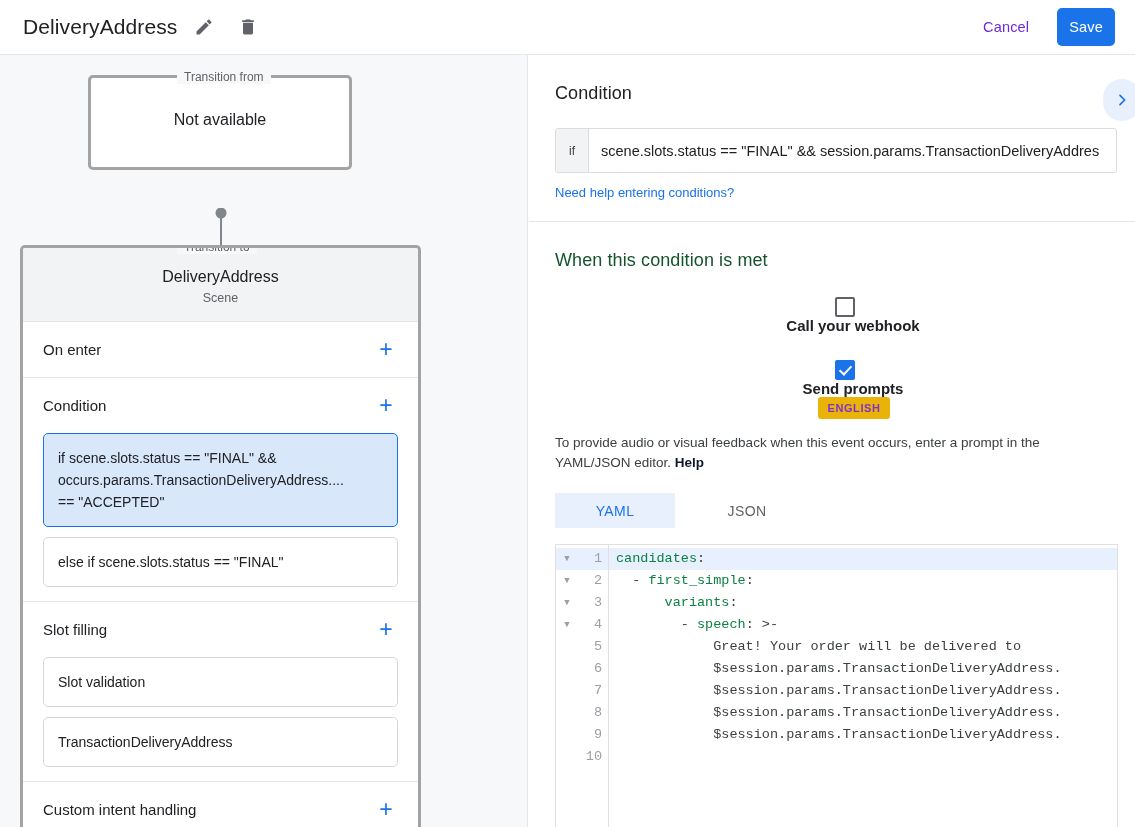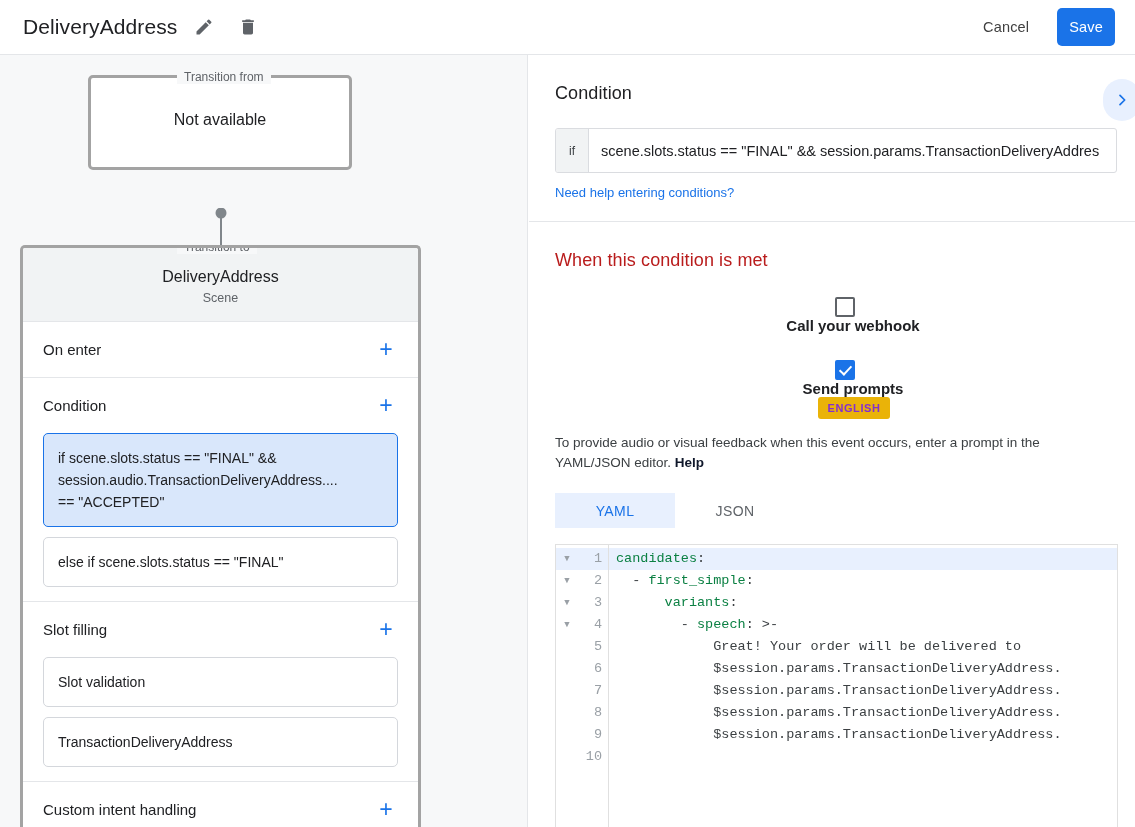--- a/index.html
+++ b/index.html
@@ -47,21 +47,21 @@
     margin-left: 10px;
     border-radius: 50%;
     display: flex;
     align-items: center;
     justify-content: center;
     cursor: pointer;
   }
   .icon-btn svg { display: block; }
   .topbar-spacer { flex: 1; }
   .btn-cancel {
-    color: #404040;
+    color: #6d28d9;
     font-size: 14.5px;
     font-weight: 500;
     padding: 9px 16px;
     border-radius: 4px;
     background: transparent;
     border: none;
     cursor: pointer;
     font-family: inherit;
     letter-spacing: 0.15px;
   }
@@ -280,21 +280,21 @@
     color: #1a73e8;
     cursor: pointer;
     text-decoration: none;
   }
 
   .met-block {
     padding: 28px 0 0 26px;
   }
   .met-title {
     font-size: 18px;
-    color: #b91c1c;
+    color: #14532d;
     letter-spacing: 0.1px;
   }
   .check-row {
     display: flex;
     align-items: center;
     margin-top: 26px;
     cursor: pointer;
     flex-direction: column;
   }
   .cbox {
@@ -342,20 +342,21 @@
     line-height: 20px;
     color: #3c4043;
   }
   .met-desc a { color: #0f172a; text-decoration: none; cursor: pointer; font-weight: bold; }
 
   .tabs {
     margin-top: 20px;
     display: flex;
     align-items: stretch;
     height: 35px;
+    gap: 12px;
   }
   .tab {
     width: 120px;
     display: flex;
     align-items: center;
     justify-content: center;
     font-size: 14px;
     color: #5f6368;
     cursor: pointer;
     letter-spacing: 0.4px;
@@ -480,21 +481,21 @@
       </div>
 
       <div class="section">
         <div class="section-head">
           <div class="section-title">Condition</div>
           <div class="plus-btn">+</div>
         </div>
         <div class="section-body">
           <div class="chip selected">
             <div class="chip-line">if scene.slots.status == "FINAL" &amp;&amp;</div>
-            <div class="chip-line">session.audio.TransactionDeliveryAddress....</div>
+            <div class="chip-line">occurs.params.TransactionDeliveryAddress....</div>
             <div class="chip-line">== "ACCEPTED"</div>
           </div>
           <div class="chip">
             <div class="chip-line">else if scene.slots.status == "FINAL"</div>
           </div>
         </div>
       </div>
 
       <div class="section">
         <div class="section-head">

